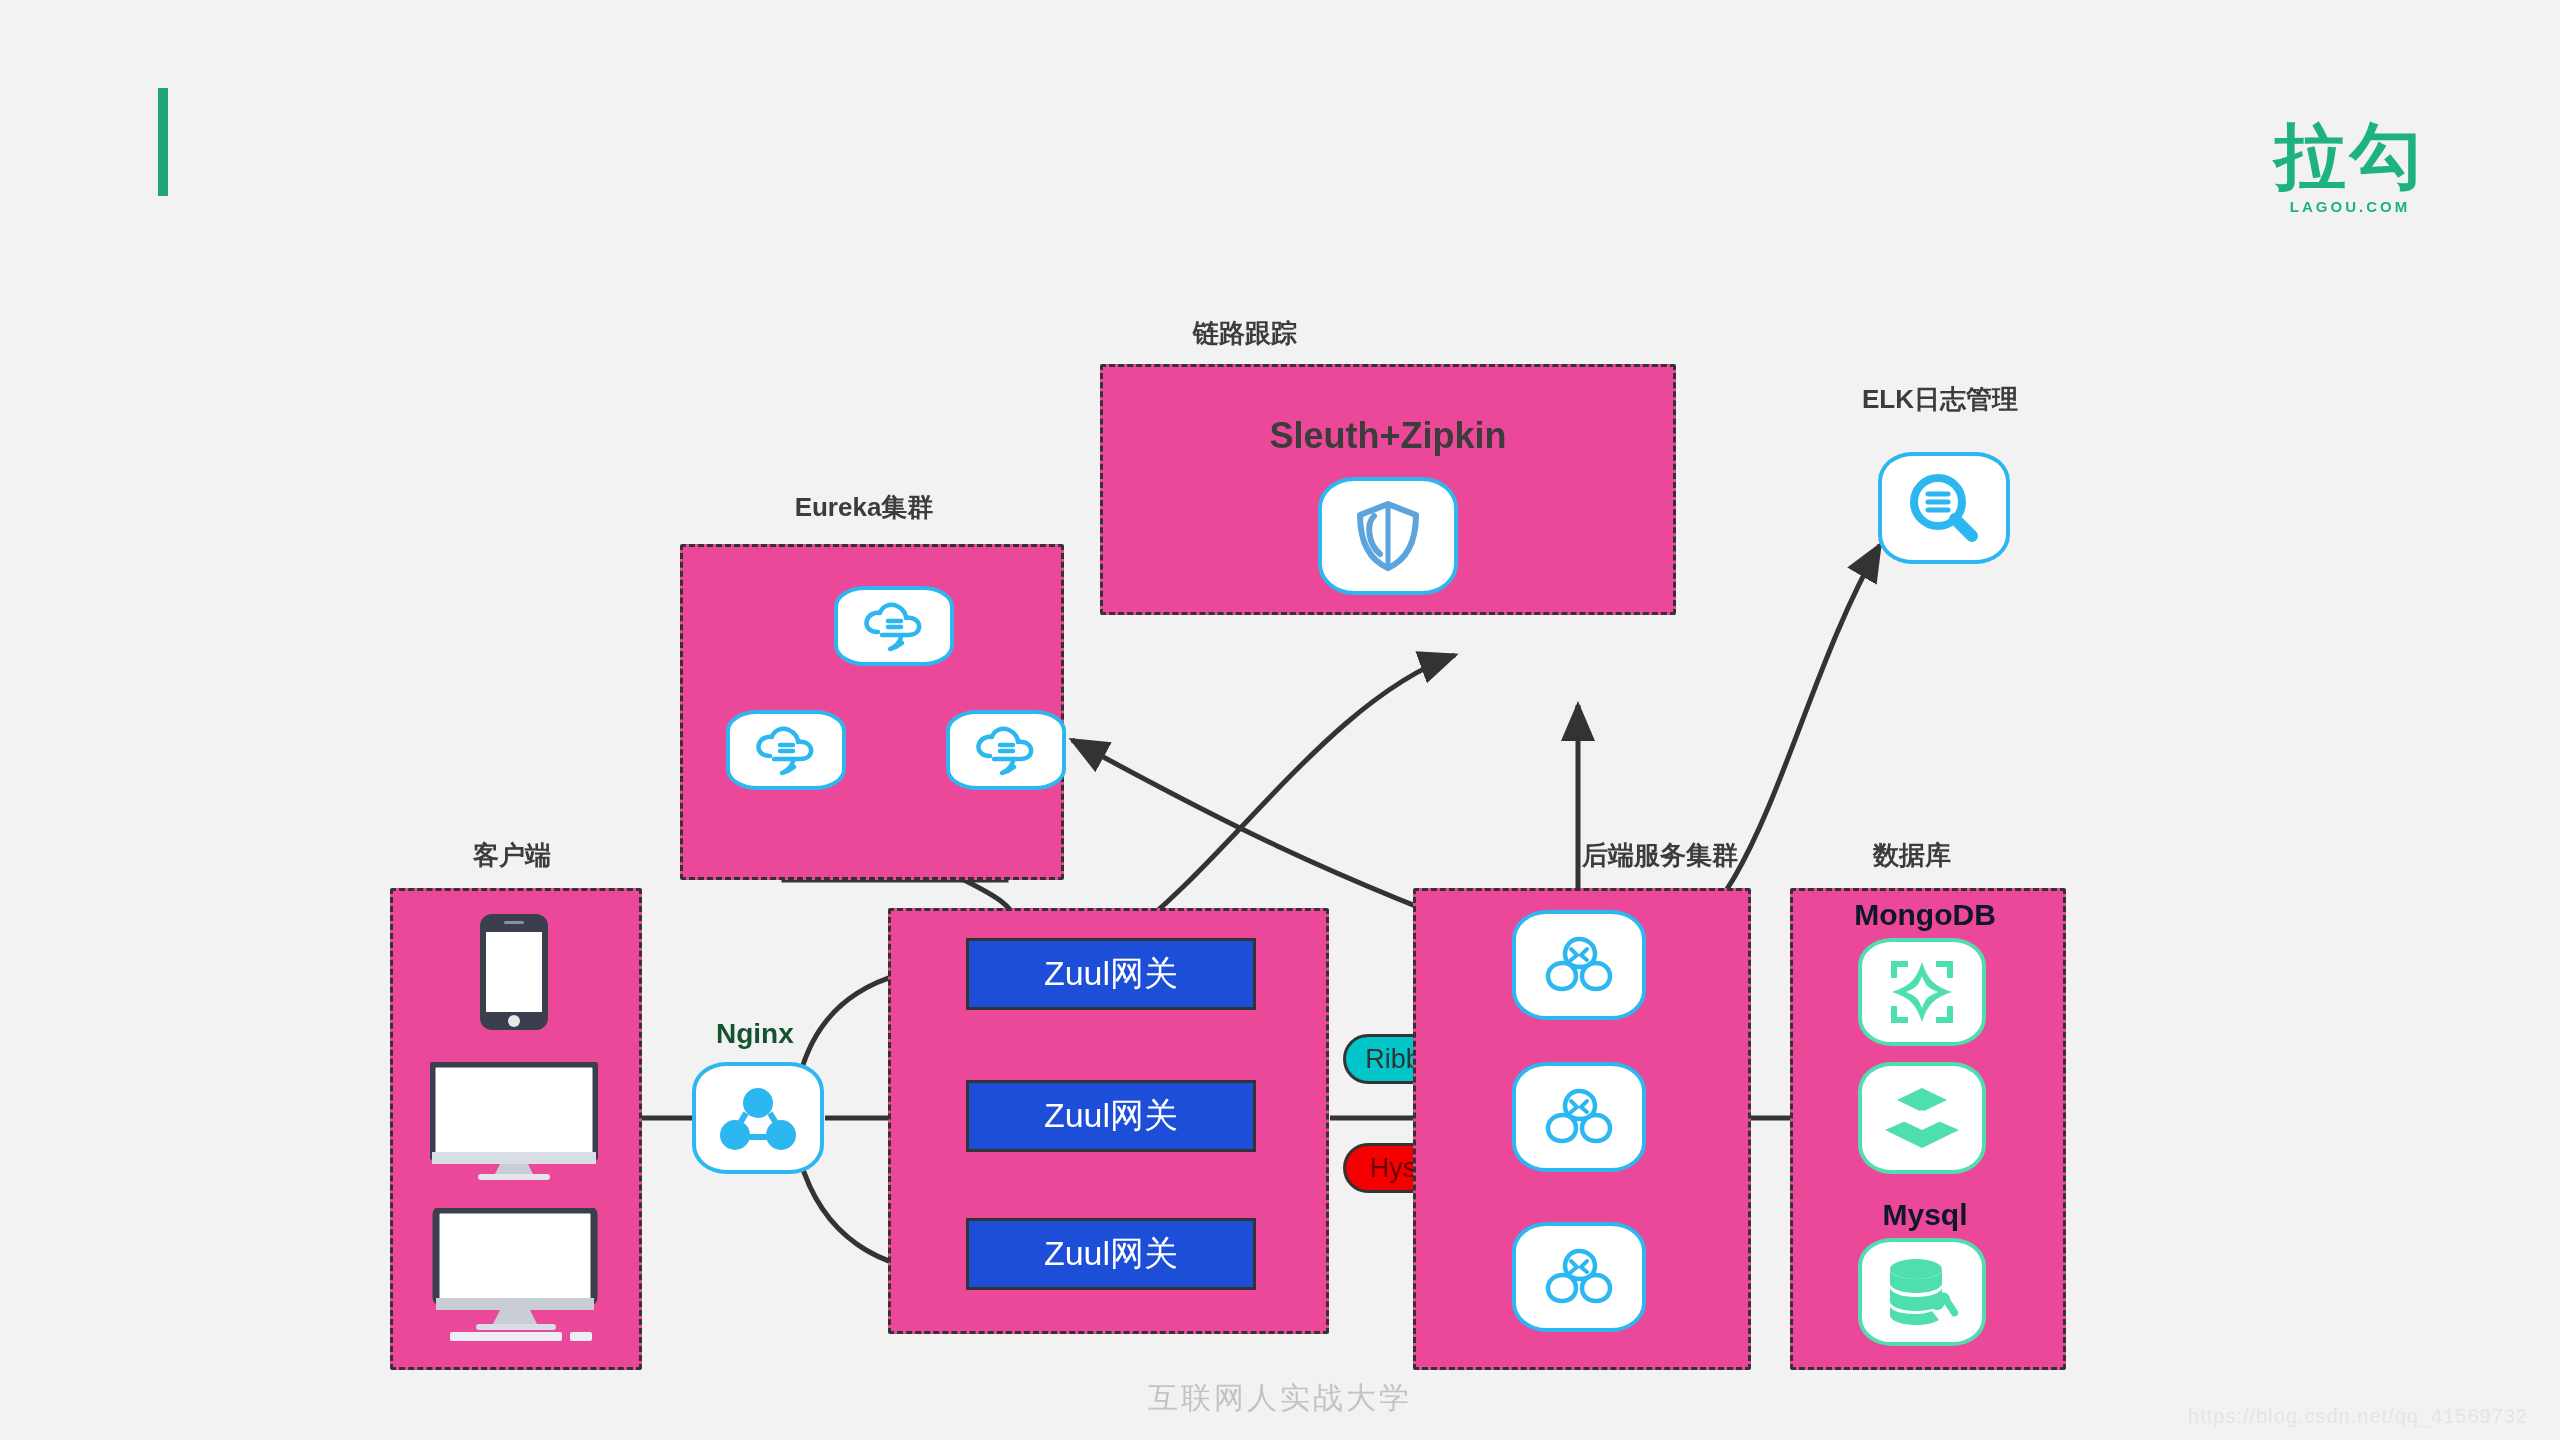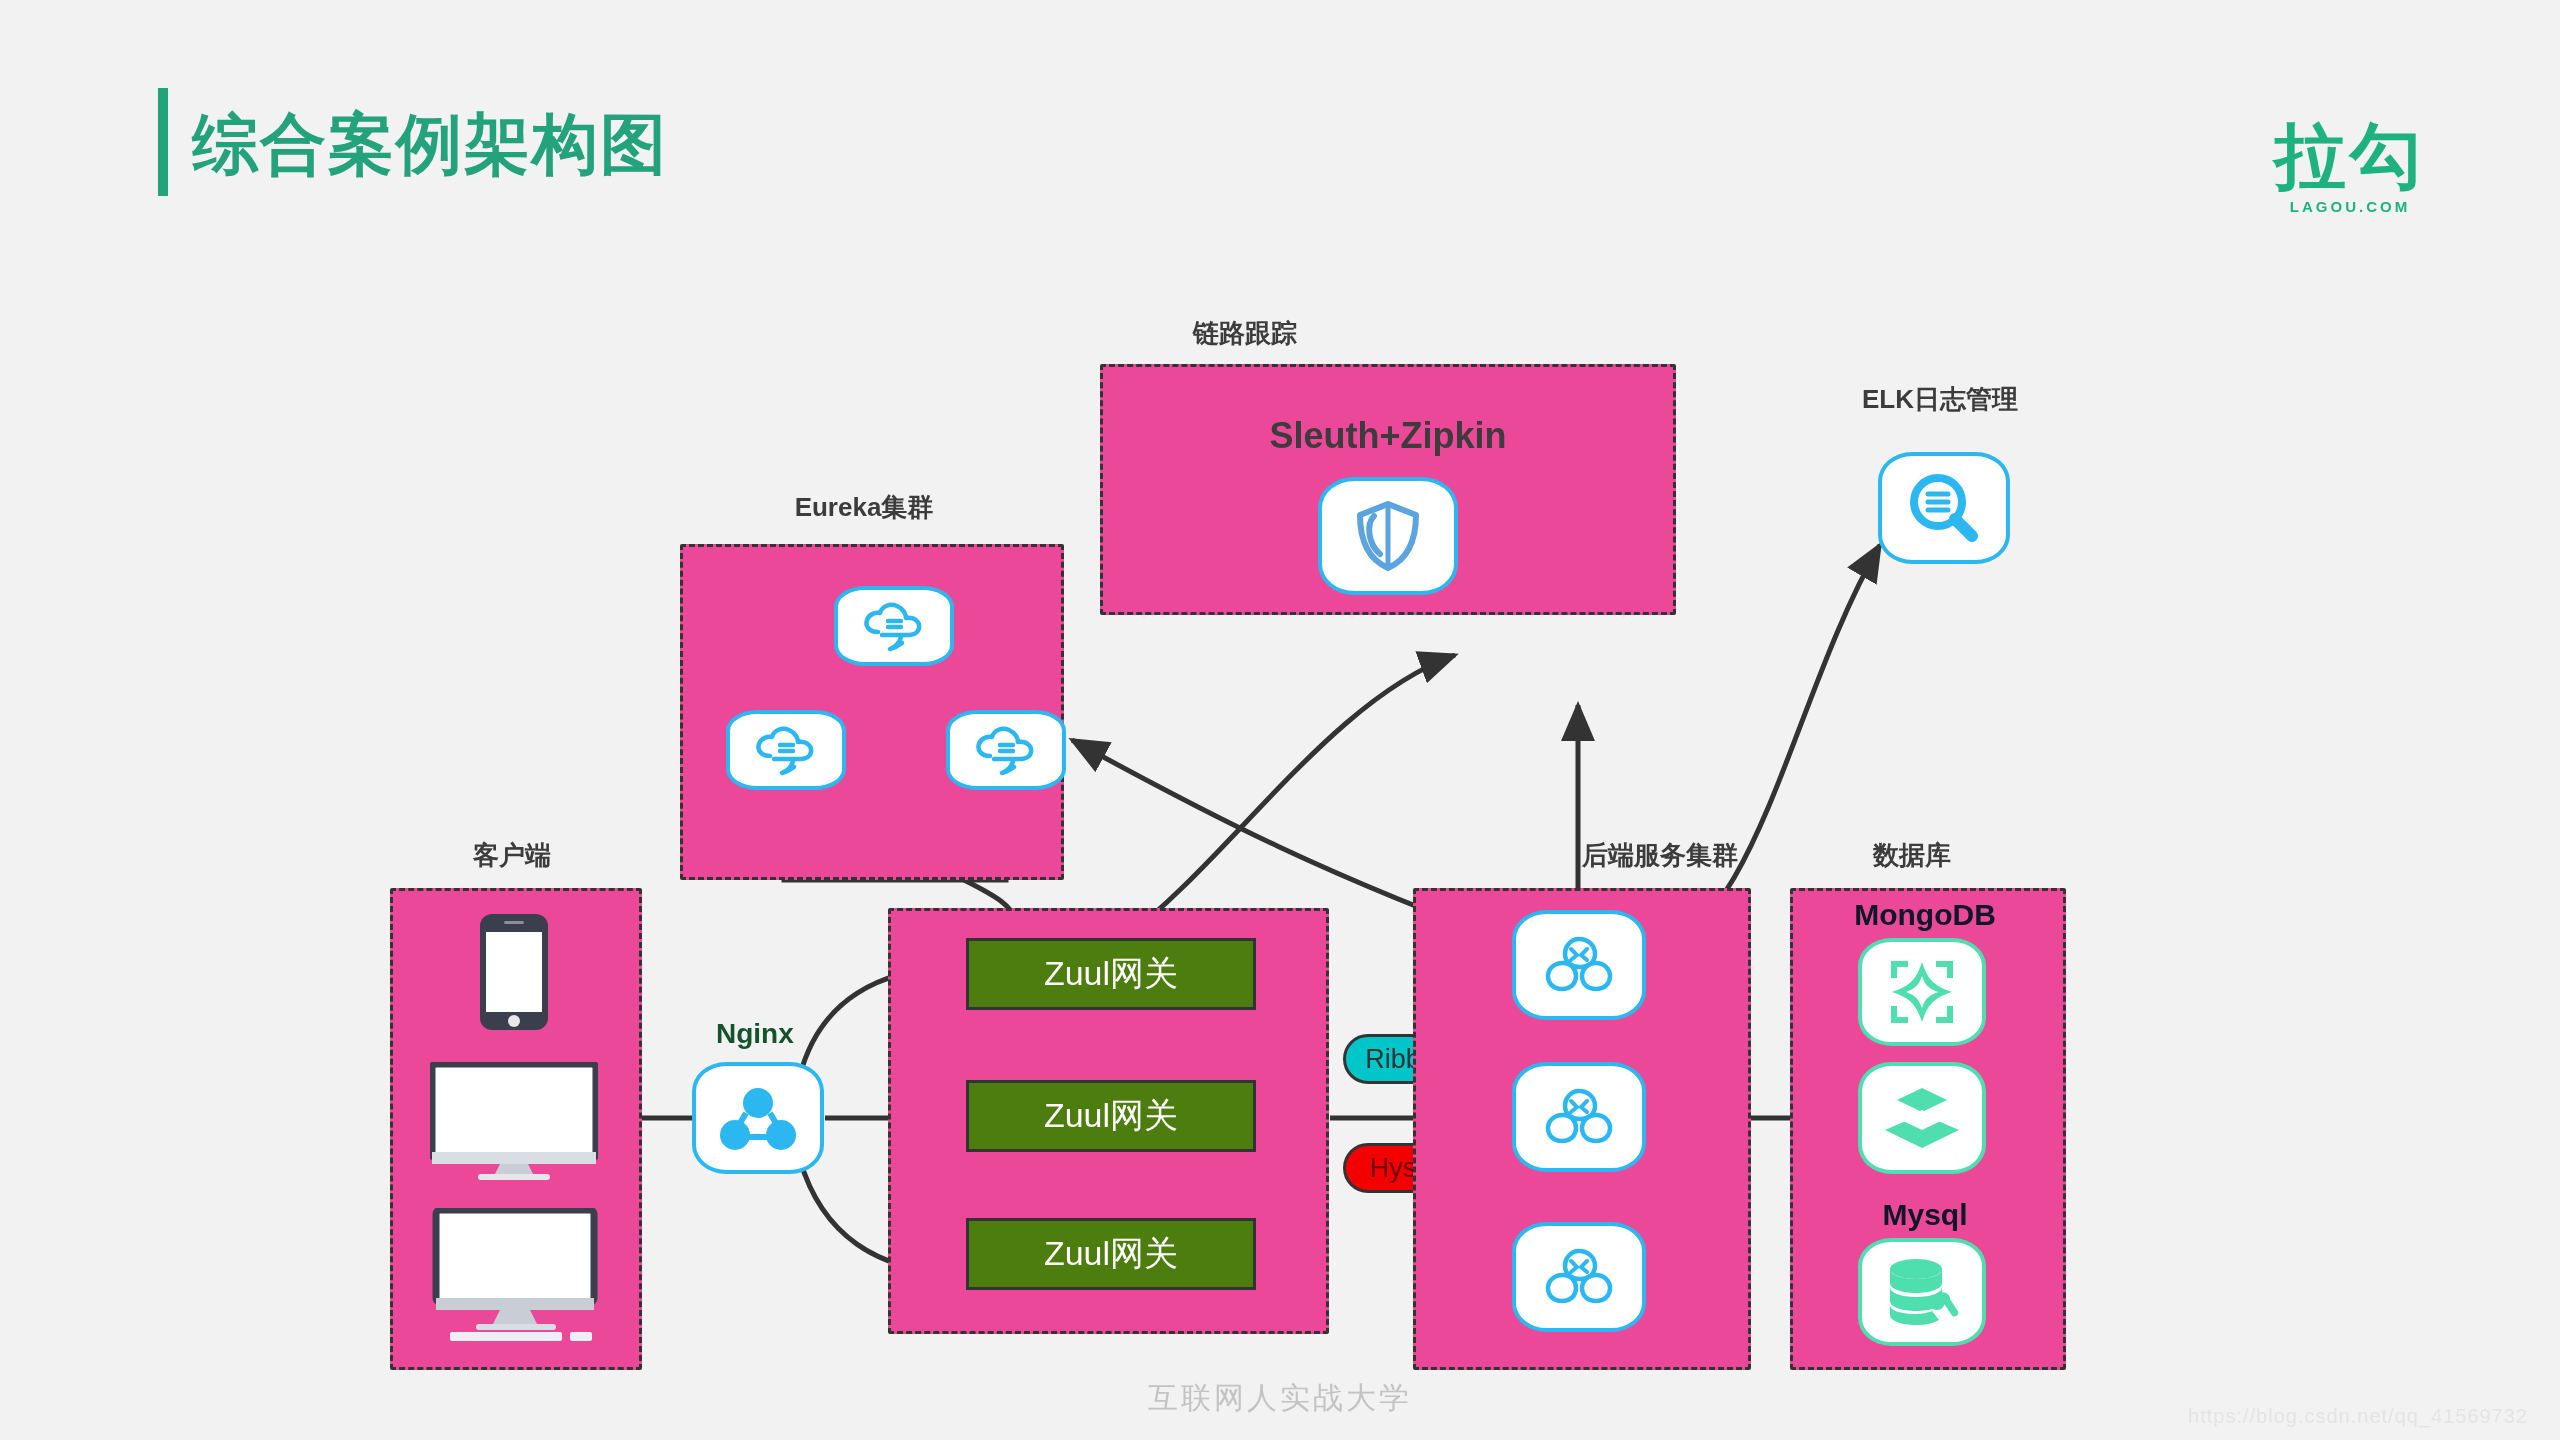--- a/index.html
+++ b/index.html
@@ -36,21 +36,21 @@
   .tile{
     position:absolute;border:4px solid #2cb7f0;border-radius:26%;
     background:#ffffff;display:flex;align-items:center;justify-content:center;
     box-sizing:border-box;
   }
   .tile.green{border-color:#4fdfae;}
   .tile svg{display:block;}
 
   
   .zuul{
-    position:absolute;background:#4d7c0f;border:3px solid #333;
+    position:absolute;background:#1d4ed8;border:3px solid #333;
     display:flex;align-items:center;justify-content:center;
     color:#fff;font-size:34px;box-sizing:border-box;
   }
 
   
   .apollo{
     position:absolute;background:#ccfbfb;border:3px solid #333;
     display:flex;align-items:center;justify-content:center;
     color:#444;font-size:28px;box-sizing:border-box;
   }
@@ -89,21 +89,20 @@
 
   
   #wires{position:absolute;left:0;top:0;width:2560px;height:1440px;pointer-events:none;}
 </style>
 </head>
 <body>
 
 <div id="stage">
 
   <div class="accent-bar"></div>
-  <div class="page-title">综合案例架构图</div>
 
   <div class="logo">
     <div class="logo-mark">拉勾</div>
     <div class="logo-sub">LAGOU.COM</div>
   </div>
 
   <svg id="wires" viewBox="0 0 2560 1440">
     <defs>
       <marker id="ah" markerWidth="9" markerHeight="9" refX="7.2" refY="3.4" orient="auto" markerUnits="strokeWidth">
         <path d="M0,0 L8,3.4 L0,6.8 z" fill="#333"></path>

